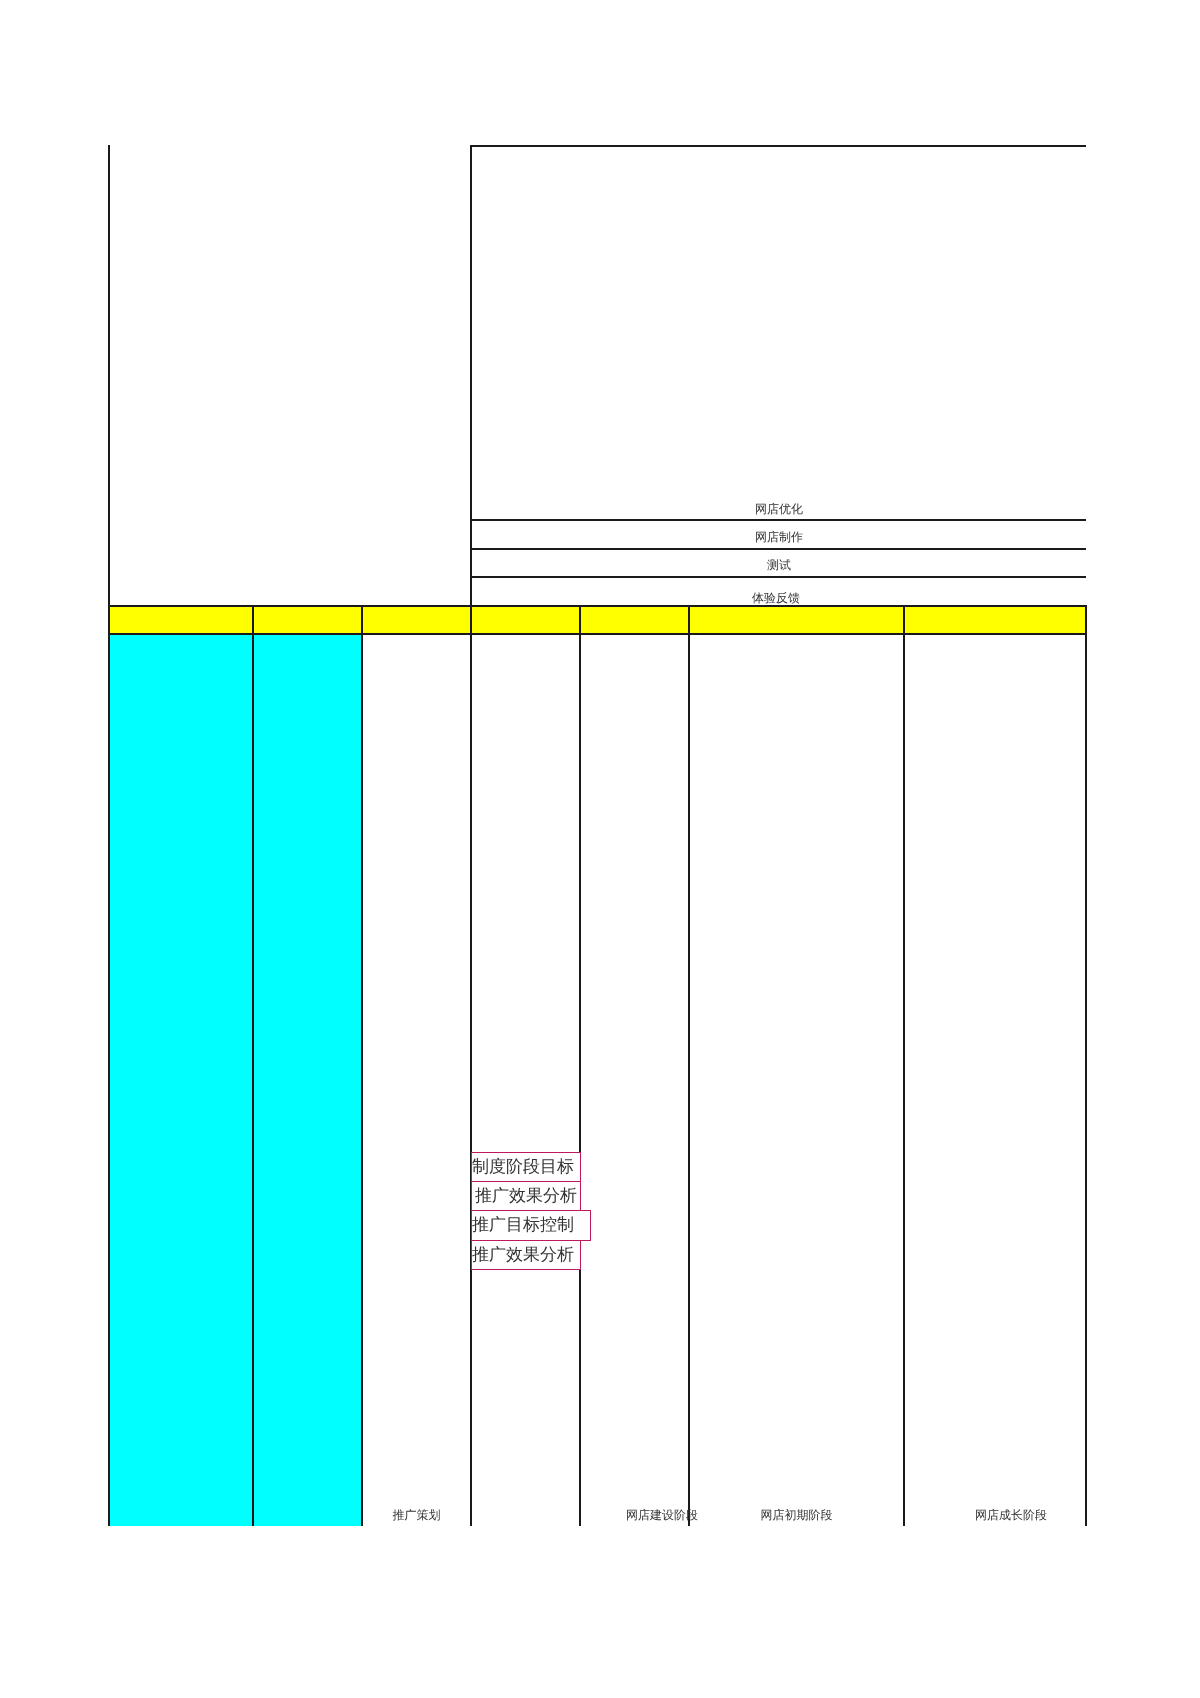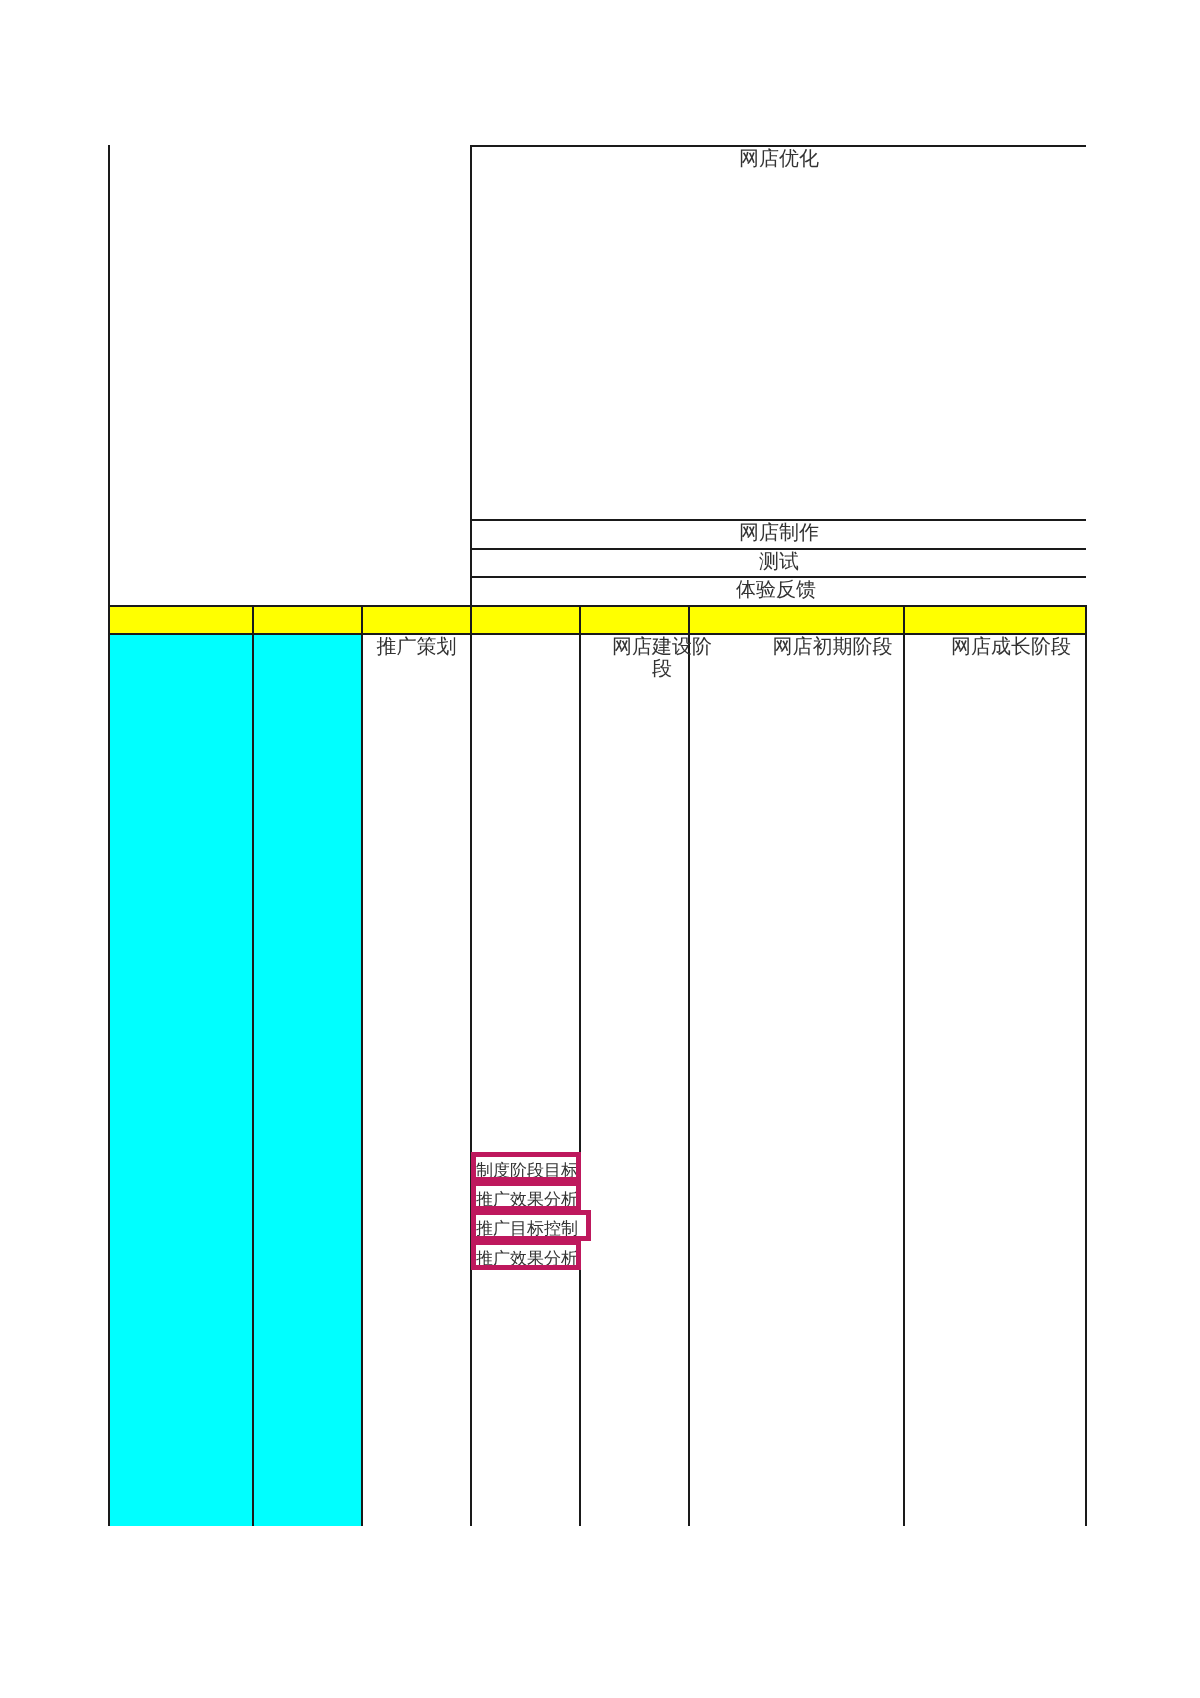--- a/index.html
+++ b/index.html
@@ -1,26 +1,26 @@
 <!DOCTYPE html>
 <html><head>
   <meta charset="utf-8">
   <style>
     html, body { margin: 0; padding: 0; background: #ffffff; }
     body { width: 1200px; height: 1698px; position: relative; overflow: hidden;
            font-family: "DejaVu Serif", "Liberation Serif", serif; color: #222; }
     .abs { position: absolute; box-sizing: border-box; }
     .vline { position: absolute; width: 2px; background: #1a1a1a; }
     .hline { position: absolute; height: 2px; background: #1a1a1a; }
-    .label { position: absolute; display: flex; align-items: flex-start; justify-content: center;
-             text-align: center; font-size: 20px; line-height: 22px; color: #333; white-space: nowrap; }
+    .label { position: absolute; display: flex; align-items: flex-end; justify-content: center;
+             text-align: center; font-size: 12px; line-height: 22px; color: #333; white-space: nowrap; }
     .wrap { white-space: normal; }
     .yellow { background: #ffff00; }
     .cyan { background: #00ffff; }
-    .mini { position: absolute; box-sizing: border-box; border: 5px solid #be185d; background: #fff;
+    .mini { position: absolute; box-sizing: border-box; border: 1px solid #be185d; background: #fff;
             overflow: hidden; white-space: nowrap; font-size: 17px; line-height: 27px; color: #333; }
   </style>
 </head>
 <body>
 
 <div class="vline" style="left:108px; top:145px; height:1381px;"></div>
 
 <div class="hline" style="left:470px; top:145px; width:616px;"></div>
 <div class="vline" style="left:470px; top:145px; height:461px;"></div>
 
@@ -79,18 +79,18 @@
 <div class="mini" style="left:471px; top:1210px; width:120px; height:31px;">
   <span>推广目标控制</span>
 </div>
 <div class="mini" style="left:471px; top:1240px; width:110px; height:30px;">
   <span>推广效果分析</span>
 </div>
 
 <div class="label wrap" style="left:584px; top:635px; width:102px; height:891px;margin-left:27px;">
   <span>网店建设阶段</span>
 </div>
-<div class="label" style="left:690px; top:635px; width:213px; height:891px;padding-left:36px;">
+<div class="label" style="left:690px; top:635px; width:213px; height:891px;">
   <span>网店初期阶段</span>
 </div>
 <div class="label" style="left:905px; top:635px; width:180px; height:891px;padding-left:16px;">
   <span>网店成长阶段</span>
 </div>
 
 </body></html>

